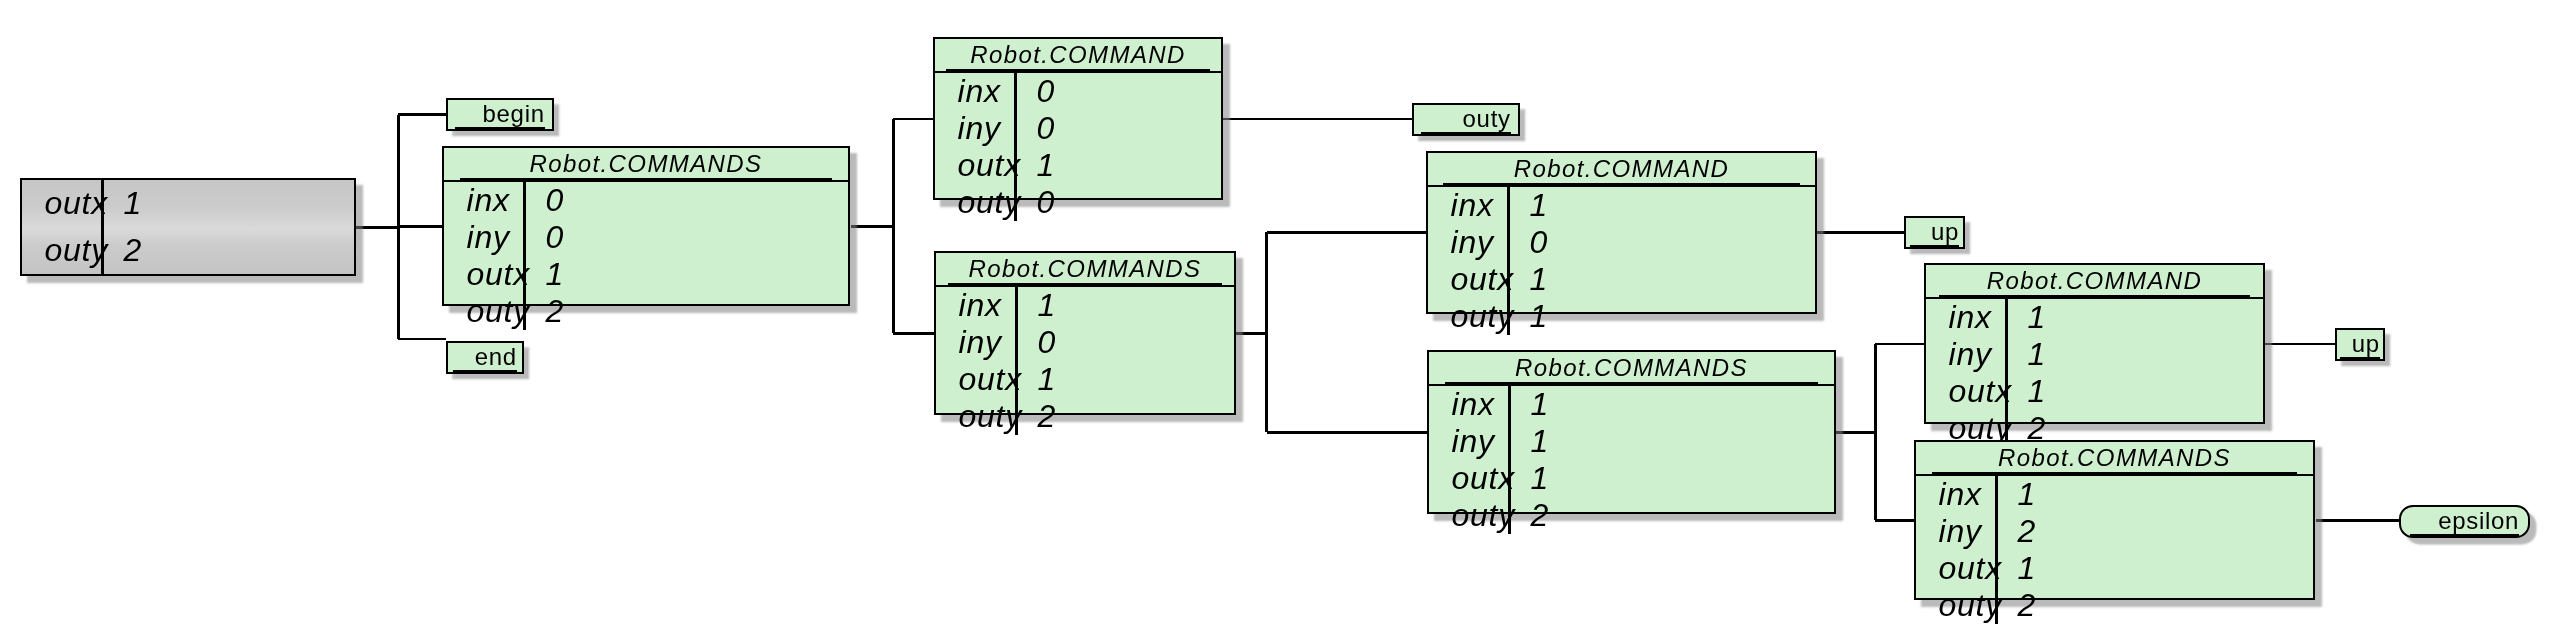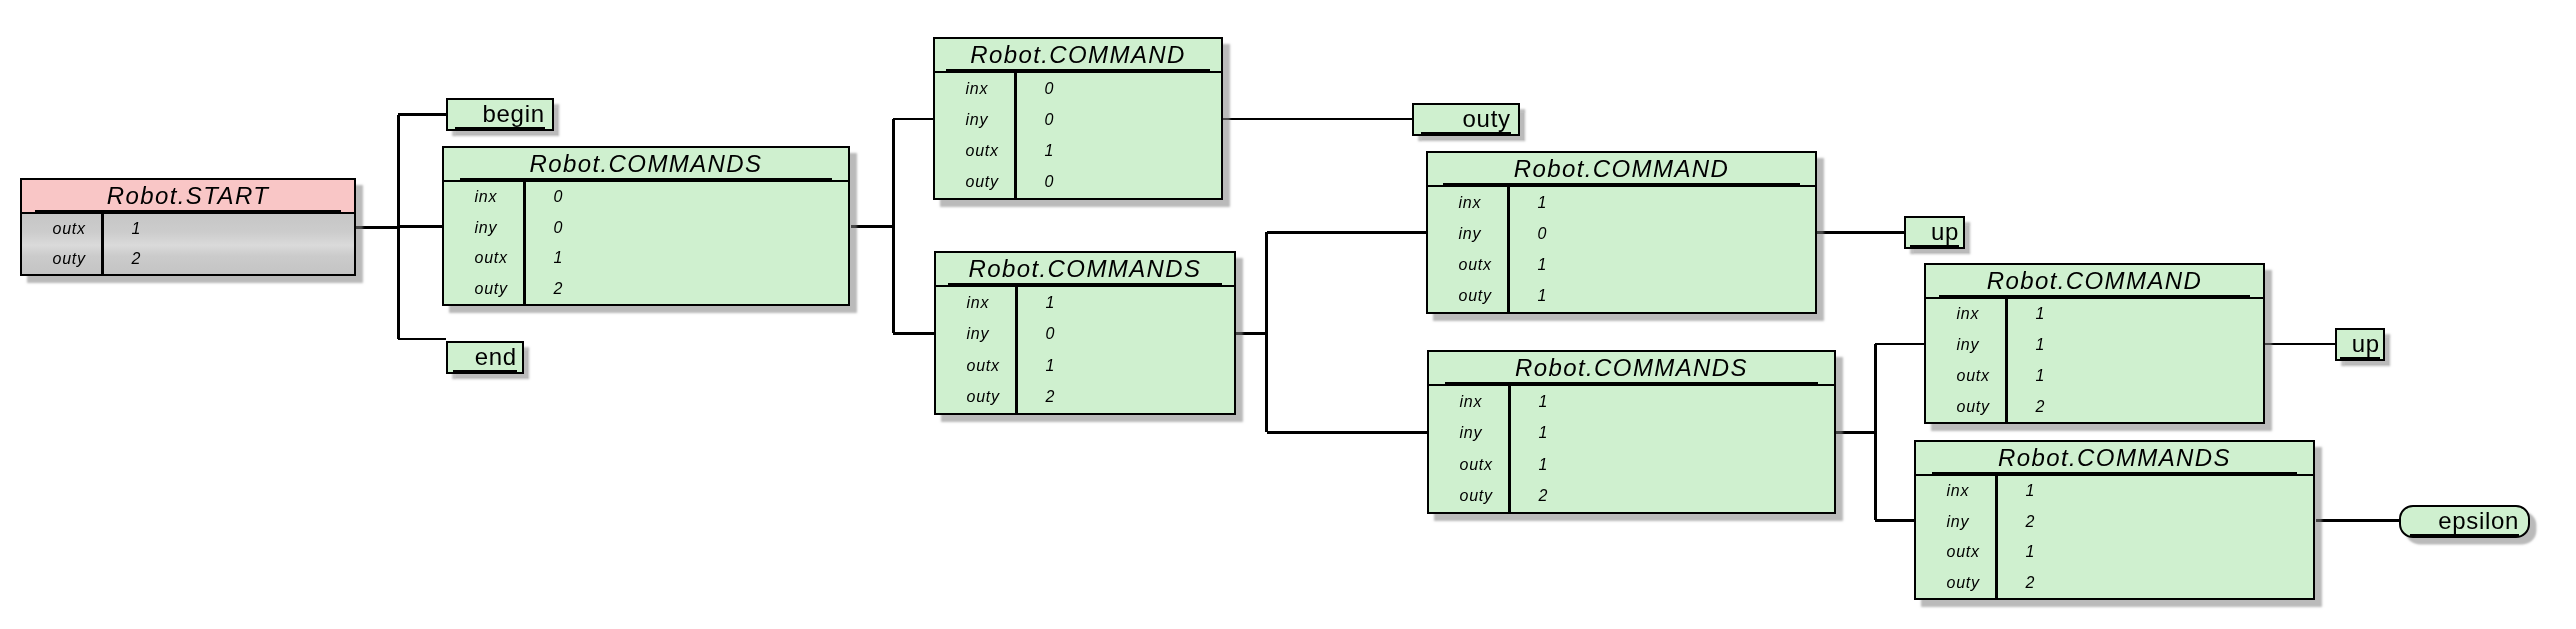--- a/index.html
+++ b/index.html
@@ -56,21 +56,21 @@
     flex-direction: column;
     justify-content: space-around;
   }
   .node-body::before {
     content: "";
     position: absolute;
     left: 79px; top: 0; bottom: 0;
     width: 2.8px;
     background: #000;
   }
-  .attr-row { display: flex; align-items: flex-end; font-size: 16px; letter-spacing: 0.7px; padding-left: 8px; }
+  .attr-row { display: flex; align-items: flex-end; font-size: 32px; letter-spacing: 0.7px; }
   .attr-label {
     width: 79px;
     box-sizing: border-box;
     padding-left: 22.6px;
     white-space: nowrap;
   }
   .attr-value { padding-left: 22.6px; white-space: nowrap; }
 
   .leaf {
     position: absolute;
@@ -116,23 +116,20 @@
       <line x1="2567" y1="328" x2="2690" y2="328" stroke="#000000" stroke-width="4" shape-rendering="crispEdges"></line>
       <line x1="2595" y1="611" x2="2650" y2="611" stroke="#000000" stroke-width="4" shape-rendering="crispEdges"></line>
       <line x1="2650" y1="486" x2="2650" y2="735" stroke="#000000" stroke-width="4" shape-rendering="crispEdges"></line>
       <line x1="2650" y1="486" x2="2718" y2="486" stroke="#000000" stroke-width="4" shape-rendering="crispEdges"></line>
       <line x1="2650" y1="735" x2="2705" y2="735" stroke="#000000" stroke-width="4" shape-rendering="crispEdges"></line>
       <line x1="3200" y1="486" x2="3300" y2="486" stroke="#000000" stroke-width="4" shape-rendering="crispEdges"></line>
       <line x1="3272" y1="735" x2="3390" y2="735" stroke="#000000" stroke-width="4" shape-rendering="crispEdges"></line>
     </svg>
   <div id="nodes-layer">
       <div class="node start" style="left: 20px; top: 178px; width: 336px; height: 98px;">
-        <div class="node-header">
-          <span class="ul">Robot.START</span>
-        </div>
         <div class="node-body">
           <div class="attr-row">
             <span class="attr-label">outx</span>
             <span class="attr-value">1</span>
           </div>
           <div class="attr-row">
             <span class="attr-label">outy</span>
             <span class="attr-value">2</span>
           </div>
         </div>

